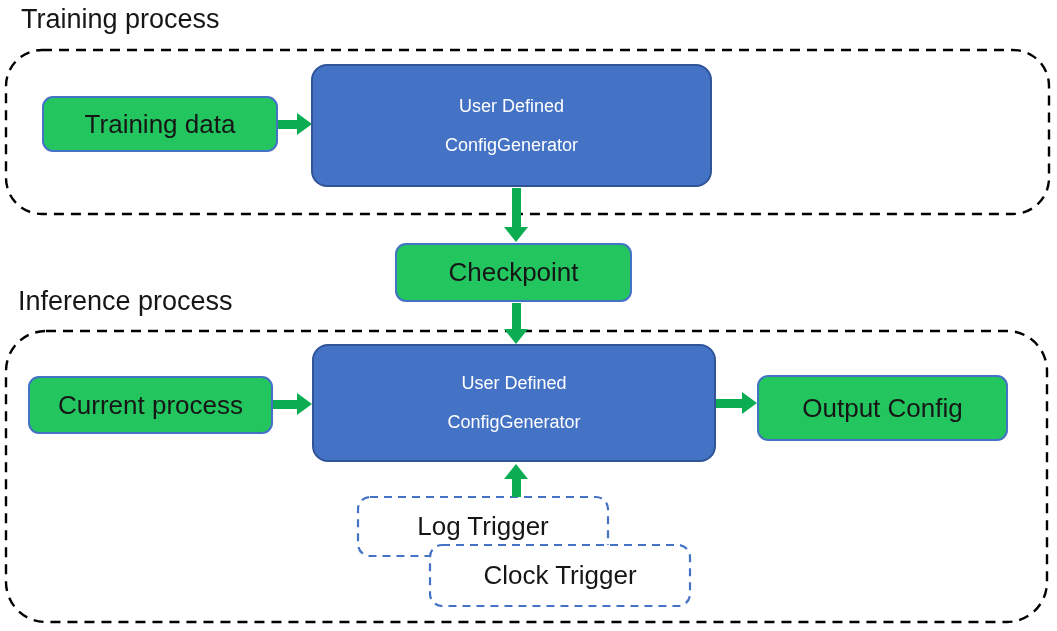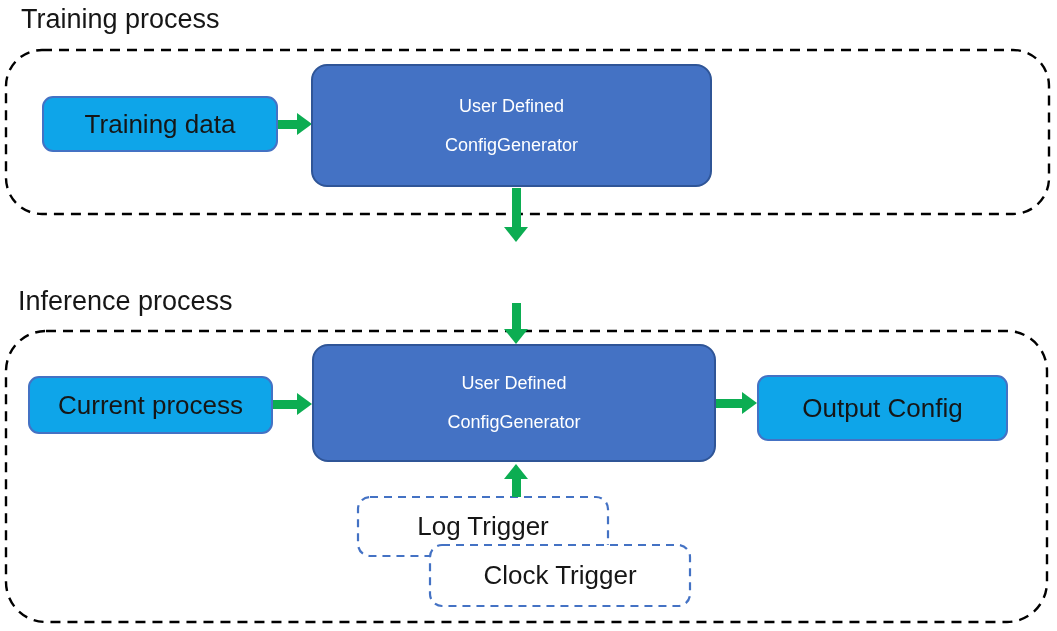--- a/index.html
+++ b/index.html
@@ -14,21 +14,21 @@
   .abs { position:absolute; }
   .section-label {
     font-size:27px;
     color:#161616;
     white-space:nowrap;
     z-index:3;
   }
   .svg-under { position:absolute; left:0; top:0; z-index:1; }
   .io-box {
     position:absolute;
-    background:#0ea5e9;
+    background:#22c55e;
     border:2px solid #4472C4;
     border-radius:11px;
     display:flex; align-items:center; justify-content:center;
     font-size:26px;
     color:#161616;
     z-index:4;
     box-sizing:border-box;
     white-space:nowrap;
   }
   .gen-box {
@@ -79,20 +79,23 @@
 
   <div class="io-box" style="left:42px; top:96px; width:236px; height:56px;">
     <span>Training data</span>
   </div>
 
   <div class="gen-box" style="left:311px; top:64px; width:401px; height:123px;">
     <span>User Defined</span>
     <span>ConfigGenerator</span>
   </div>
 
+  <div class="io-box" style="left:395px; top:243px; width:237px; height:59px;">
+    <span>Checkpoint</span>
+  </div>
 
   <div class="io-box" style="left:28px; top:376px; width:245px; height:58px;">
     <span>Current process</span>
   </div>
 
   <div class="gen-box" style="left:312px; top:344px; width:404px; height:118px;">
     <span>User Defined</span>
     <span>ConfigGenerator</span>
   </div>
 

